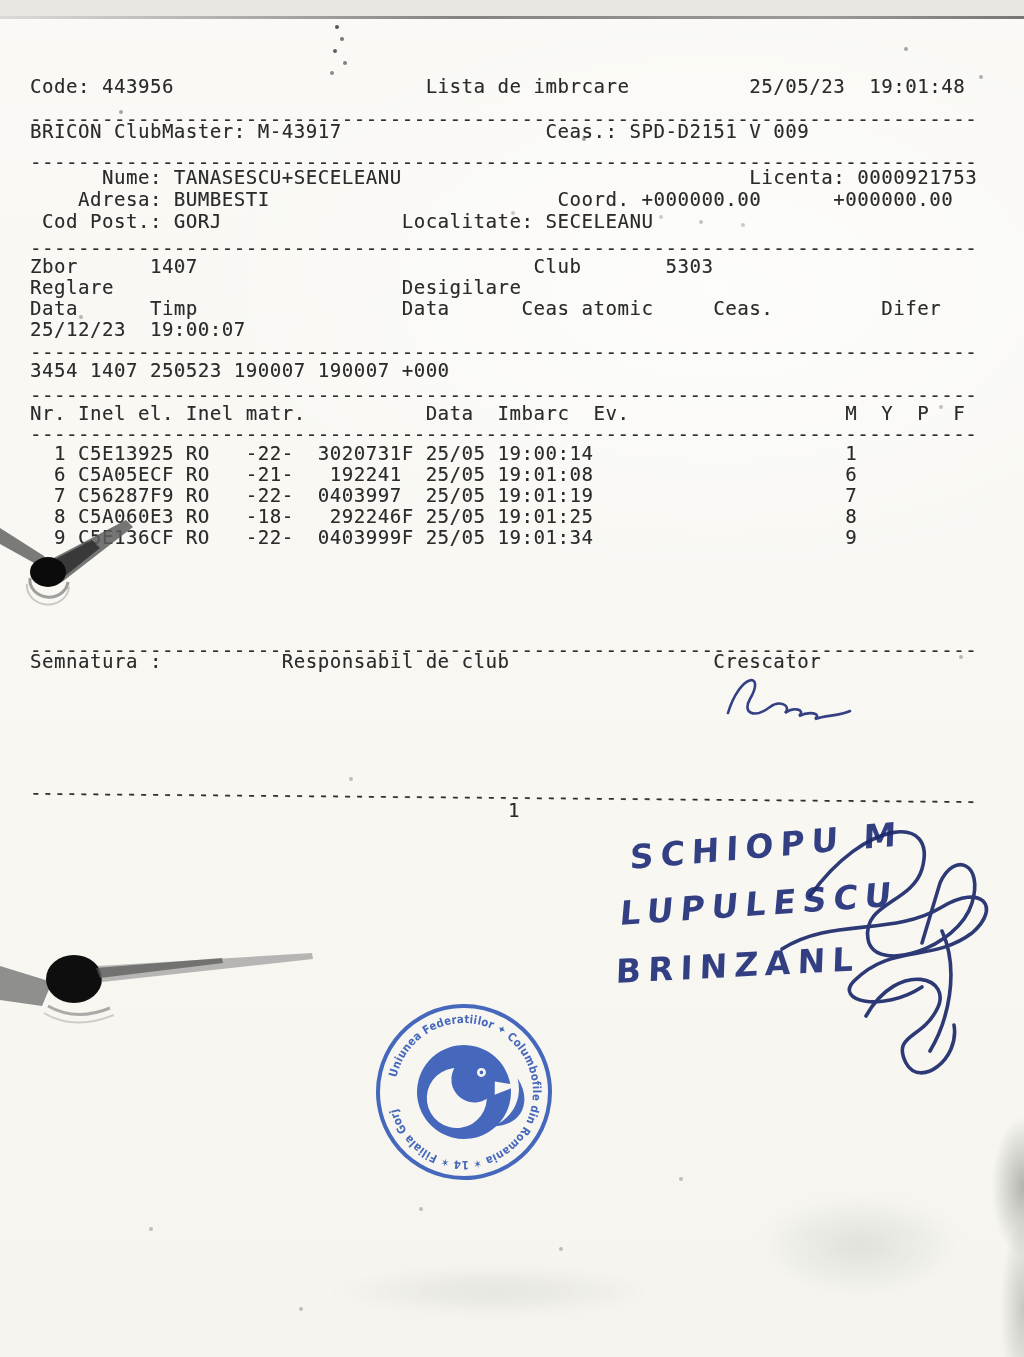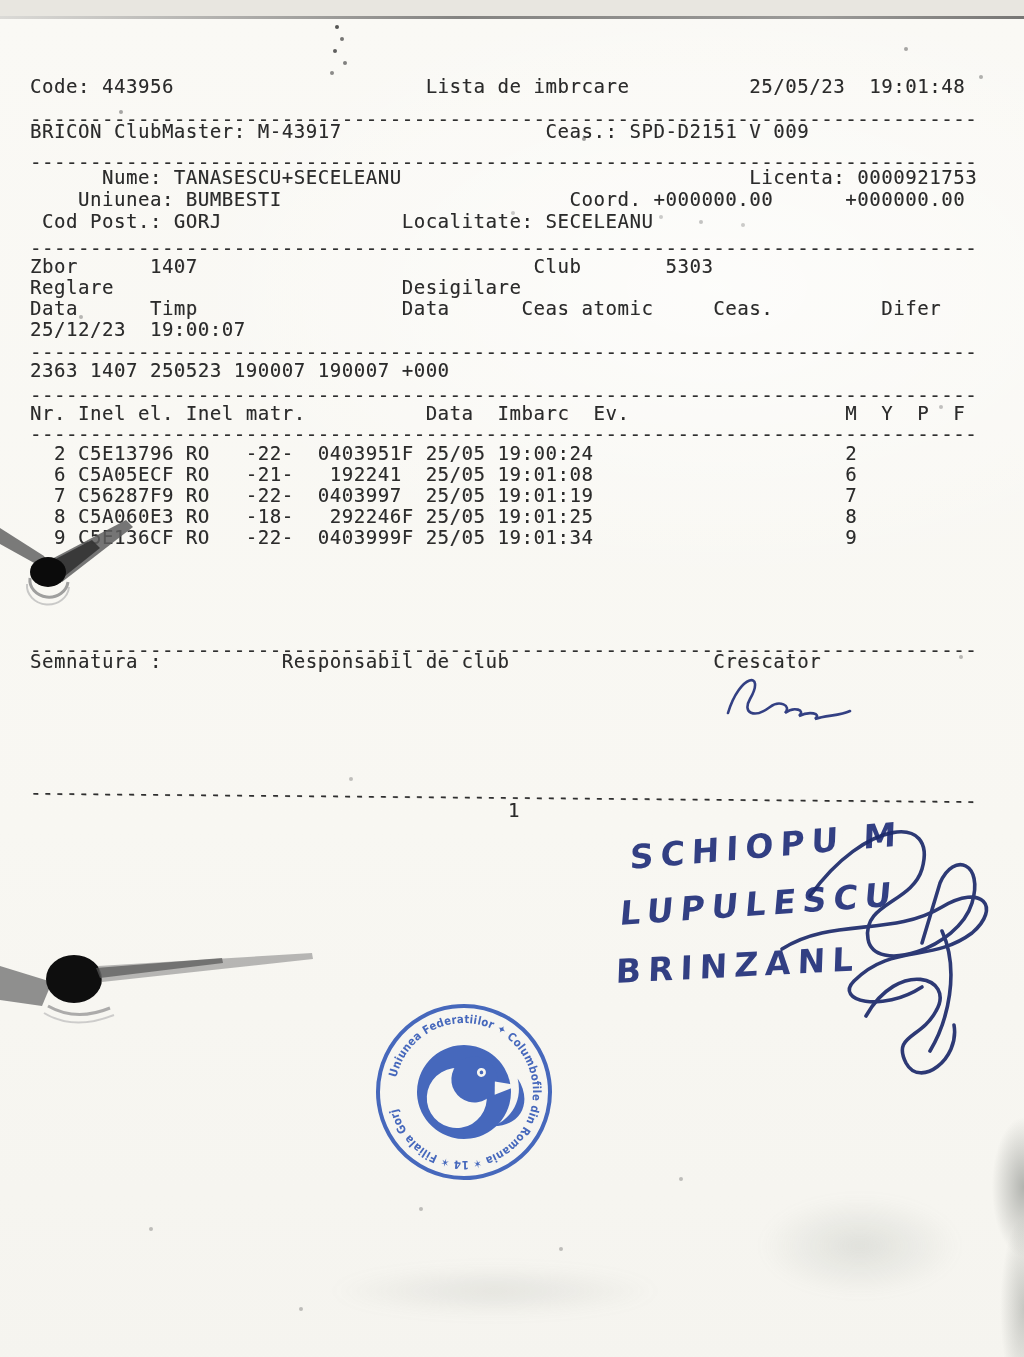--- a/index.html
+++ b/index.html
@@ -72,35 +72,35 @@
 
   <div class="speckles"></div>
   <div class="top-edge"></div>
 
   <div>
     <div class="line" style="top:60px">Code: 443956                     Lista de imbrcare          25/05/23  19:01:48</div>
     <div class="line sep" style="top:93px">-------------------------------------------------------------------------------</div>
     <div class="line" style="top:105px">BRICON ClubMaster: M-43917                 Ceas.: SPD-D2151 V 009</div>
     <div class="line sep" style="top:136px">-------------------------------------------------------------------------------</div>
     <div class="line" style="top:151px">      Nume: TANASESCU+SECELEANU                             Licenta: 0000921753</div>
-    <div class="line" style="top:173px">    Uniunea: BUMBESTI                        Coord. +000000.00      +000000.00</div>
+    <div class="line" style="top:173px">    Adresa: BUMBESTI                        Coord. +000000.00      +000000.00</div>
     <div class="line" style="top:195px"> Cod Post.: GORJ               Localitate: SECELEANU</div>
     <div class="line sep" style="top:222px">-------------------------------------------------------------------------------</div>
     <div class="line" style="top:240px">Zbor      1407                            Club       5303</div>
     <div class="line" style="top:261px">Reglare                        Desigilare</div>
     <div class="line" style="top:282px">Data      Timp                 Data      Ceas atomic     Ceas.         Difer</div>
     <div class="line" style="top:303px">25/12/23  19:00:07</div>
     <div class="line sep" style="top:326px">-------------------------------------------------------------------------------</div>
-    <div class="line" style="top:344px">2363 1407 250523 190007 190007 +000</div>
+    <div class="line" style="top:344px">3454 1407 250523 190007 190007 +000</div>
     <div class="line sep" style="top:369px">-------------------------------------------------------------------------------</div>
     <div class="line" style="top:387px">Nr. Inel el. Inel matr.          Data  Imbarc  Ev.                  M  Y  P  F</div>
     <div class="line sep" style="top:408px">-------------------------------------------------------------------------------</div>
 
     <div class="rows">
-      <div class="line">  2 C5E13796 RO   -22-  0403951F 25/05 19:00:24                     2</div>
+      <div class="line">  1 C5E13925 RO   -22-  3020731F 25/05 19:00:14                     1</div>
       <div class="line">  6 C5A05ECF RO   -21-   192241  25/05 19:01:08                     6</div>
       <div class="line">  7 C56287F9 RO   -22-  0403997  25/05 19:01:19                     7</div>
       <div class="line">  8 C5A060E3 RO   -18-   292246F 25/05 19:01:25                     8</div>
       <div class="line">  9 C5E136CF RO   -22-  0403999F 25/05 19:01:34                     9</div>
     </div>
 
     <div class="line sep" style="top:624px">-------------------------------------------------------------------------------</div>
     <div class="line" style="top:635px">Semnatura :          Responsabil de club                 Crescator</div>
     <div class="line sep sep-long" style="top:766px">-------------------------------------------------------------------------------</div>
     <div class="line pageno" style="top:784px">1</div>

